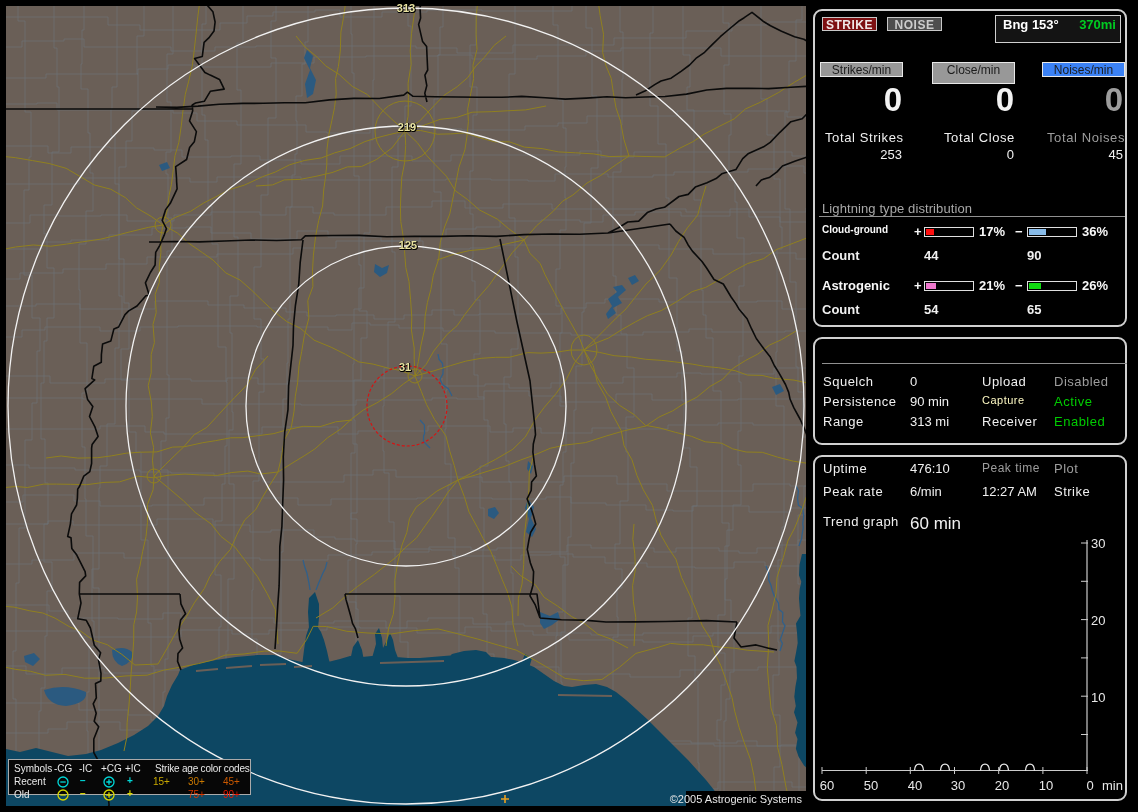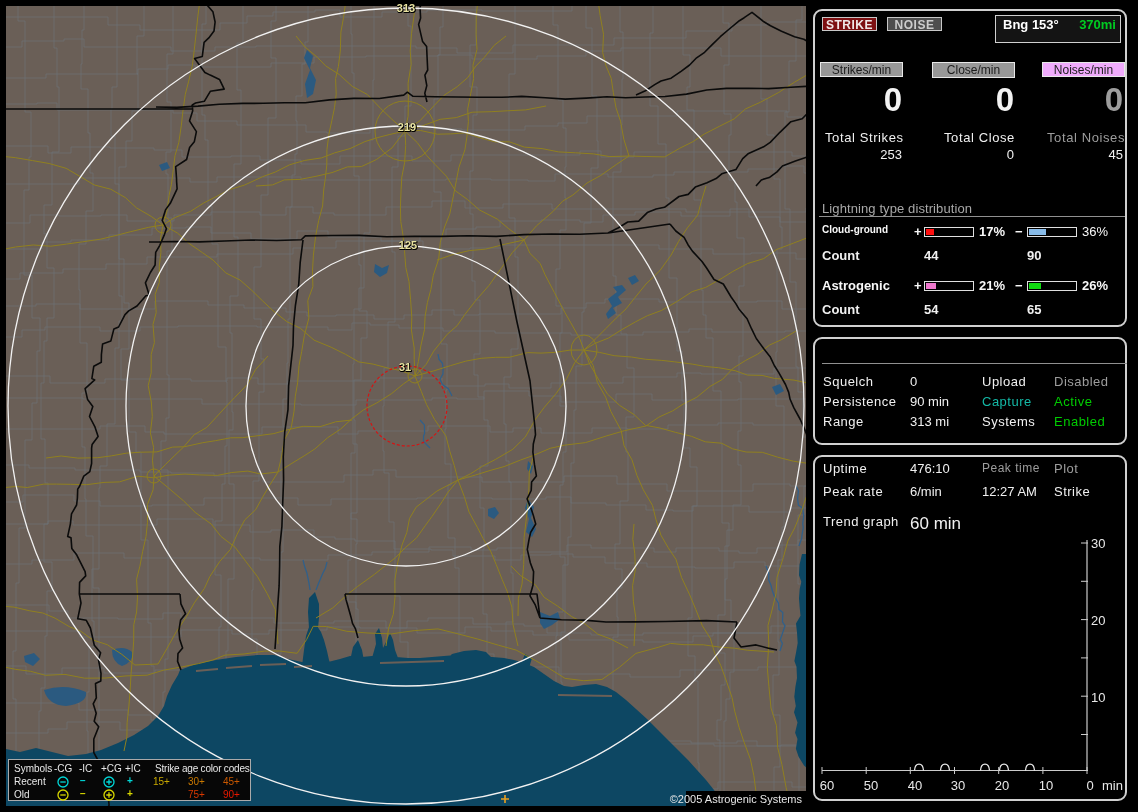--- a/index.html
+++ b/index.html
@@ -23,21 +23,21 @@
 <circle cx="400" cy="400" r="160" fill="none" stroke="#f2f2f2" stroke-width="1.3"></circle>
     <circle cx="400" cy="400" r="280" fill="none" stroke="#f2f2f2" stroke-width="1.3"></circle>
     <circle cx="400" cy="400" r="398" fill="none" stroke="#f2f2f2" stroke-width="1.3"></circle>
     <circle cx="401" cy="400" r="40" fill="none" stroke="#d41414" stroke-width="1.2" stroke-dasharray="3 2"></circle>
     <path d="M495 793 L503 793 M499 789 L499 797" stroke="#e8a020" stroke-width="1.6" fill="none"></path>
 </svg>
 <div style="position:absolute;left:406px;top:2px;transform:translateX(-50%);font:bold 11px 'Liberation Sans',sans-serif;color:#e9e3a0;text-shadow:1px 1px 0 #000,0 1px 0 #000,1px 0 0 #000;">313</div>
 <div style="position:absolute;left:407px;top:121px;transform:translateX(-50%);font:bold 11px 'Liberation Sans',sans-serif;color:#e9e3a0;text-shadow:1px 1px 0 #000,0 1px 0 #000,1px 0 0 #000;">219</div>
 <div style="position:absolute;left:408px;top:239px;transform:translateX(-50%);font:bold 11px 'Liberation Sans',sans-serif;color:#e9e3a0;text-shadow:1px 1px 0 #000,0 1px 0 #000,1px 0 0 #000;">125</div>
 <div style="position:absolute;left:405px;top:361px;transform:translateX(-50%);font:bold 11px 'Liberation Sans',sans-serif;color:#e9e3a0;text-shadow:1px 1px 0 #000,0 1px 0 #000,1px 0 0 #000;">31</div>
-<div style="position:absolute;left:8px;top:759px;width:243px;height:42px;background:#070707;border:1px solid #aaaaaa;font:10px 'Liberation Sans',sans-serif;color:#e8e8e8">
+<div style="position:absolute;left:8px;top:759px;width:243px;height:36px;background:#070707;border:1px solid #aaaaaa;font:10px 'Liberation Sans',sans-serif;color:#e8e8e8">
 <div style="position:absolute;left:5px;top:3px;white-space:nowrap;">Symbols</div>
 <div style="position:absolute;left:45px;top:3px;white-space:nowrap;text-align:center;">-CG</div>
 <div style="position:absolute;left:70px;top:3px;white-space:nowrap;">-IC</div>
 <div style="position:absolute;left:92px;top:3px;white-space:nowrap;">+CG</div>
 <div style="position:absolute;left:116px;top:3px;white-space:nowrap;">+IC</div>
 <div style="position:absolute;left:146px;top:3px;letter-spacing:-0.2px;white-space:nowrap;">Strike age color codes</div>
 <div style="position:absolute;left:5px;top:16px;white-space:nowrap;">Recent</div>
 <div style="position:absolute;left:48px;top:16px;white-space:nowrap;"><svg width="12" height="12" viewBox="0 0 11 11" style="vertical-align:-2px">
         <circle cx="5.5" cy="5.5" r="4.6" fill="none" stroke="#00d8d8" stroke-width="1.2"></circle>
         <path d="M3 5.5 H8" stroke="#00d8d8" stroke-width="1.2"></path>
@@ -70,22 +70,22 @@
     <div style="position:absolute;right:4px;top:2px;font:11px 'Liberation Sans',sans-serif;color:#e8e8e8;white-space:nowrap">©2005 Astrogenic Systems</div>
   </div>
 <div style="position:absolute;left:813px;top:9px;width:314px;height:318px;background:#000;border:2px solid #d0d0d0;border-radius:9px;font-family:'Liberation Sans',sans-serif;">
 <div style="position:absolute;left:7px;top:6px;width:55px;height:14px;background:#7d1012;border:1px solid #c8c8c8;color:#f0e8e8;font-size:12px;font-weight:bold;text-align:center;line-height:14px;letter-spacing:0.5px">STRIKE</div>
 <div style="position:absolute;left:72px;top:6px;width:55px;height:14px;background:#4e4e4e;border:1px solid #c8c8c8;color:#cccccc;font-size:12px;font-weight:bold;text-align:center;line-height:14px;letter-spacing:0.5px">NOISE</div>
 <div style="position:absolute;left:180px;top:4px;width:126px;height:28px;background:#141414;border:1px solid #d0d0d0;font-size:13px;font-weight:bold;line-height:17px">
 <span style="position:absolute;left:7px;color:#ffffff">Bng 153°</span>
       <span style="position:absolute;right:4px;color:#00cc22">370mi</span>
     </div>
 <div style="position:absolute;left:5px;top:51px;width:83px;height:15px;background:#989898;border:1px solid #e8e8e8;color:#1c1c1c;font-size:12px;text-align:center;line-height:15px">Strikes/min</div>
-<div style="position:absolute;left:117px;top:51px;width:83px;height:16px;background:#989898;border:1px solid #e8e8e8;color:#1c1c1c;font-size:12px;text-align:center;line-height:15px">Close/min</div>
-<div style="position:absolute;left:227px;top:51px;width:83px;height:15px;background:#f0abfc;border:1px solid #e8e8e8;color:#1c1c1c;font-size:12px;text-align:center;line-height:15px">Noises/min</div>
+<div style="position:absolute;left:117px;top:51px;width:83px;height:22px;background:#989898;border:1px solid #e8e8e8;color:#1c1c1c;font-size:12px;text-align:center;line-height:15px">Close/min</div>
+<div style="position:absolute;left:227px;top:51px;width:83px;height:15px;background:#3b82f6;border:1px solid #e8e8e8;color:#1c1c1c;font-size:12px;text-align:center;line-height:15px">Noises/min</div>
 <div style="position:absolute;left:6px;top:70px;width:81px;text-align:right;color:#f2f2f2;font-size:33px;font-weight:bold">0</div>
 <div style="position:absolute;left:118px;top:70px;width:81px;text-align:right;color:#f2f2f2;font-size:33px;font-weight:bold">0</div>
 <div style="position:absolute;left:227px;top:70px;width:81px;text-align:right;color:#9d9d9d;font-size:33px;font-weight:bold">0</div>
 <div style="position:absolute;left:10px;top:119px;color:#f0f0f0;font-size:13px;letter-spacing:0.6px">Total Strikes</div>
 <div style="position:absolute;left:129px;top:119px;color:#f0f0f0;font-size:13px;letter-spacing:0.6px">Total Close</div>
 <div style="position:absolute;left:232px;top:119px;color:#9d9d9d;font-size:13px;letter-spacing:0.6px">Total Noises</div>
 <div style="position:absolute;left:6px;top:136px;width:81px;text-align:right;color:#f0f0f0;font-size:13px">253</div>
 <div style="position:absolute;left:118px;top:136px;width:81px;text-align:right;color:#f0f0f0;font-size:13px">0</div>
 <div style="position:absolute;left:227px;top:136px;width:81px;text-align:right;color:#f0f0f0;font-size:13px">45</div>
 <div style="position:absolute;left:7px;top:190px;color:#a8a8a8;font-size:13px;letter-spacing:0.1px">Lightning type distribution</div>
@@ -93,21 +93,21 @@
 <div style="position:absolute;left:7px;top:213px;color:#f8f8f8;font-size:10px;font-weight:bold">Cloud-ground</div>
 <div style="position:absolute;left:99px;top:213px;color:#f8f8f8;font-size:13px;font-weight:bold">+</div>
 <div style="position:absolute;left:109px;top:216px;width:50px;height:10px;border:1px solid #e0e0e0;background:#000">
       <div style="position:absolute;left:1px;top:1px;bottom:1px;width:17%;background:#ff1010"></div>
     </div>
 <div style="position:absolute;left:164px;top:213px;color:#f8f8f8;font-size:13px;font-weight:bold">17%</div>
 <div style="position:absolute;left:200px;top:213px;color:#f8f8f8;font-size:13px;font-weight:bold">−</div>
 <div style="position:absolute;left:212px;top:216px;width:50px;height:10px;border:1px solid #e0e0e0;background:#000">
       <div style="position:absolute;left:1px;top:1px;bottom:1px;width:36%;background:#88bbe8"></div>
     </div>
-<div style="position:absolute;left:267px;top:213px;color:#f8f8f8;font-size:13px;font-weight:normal">36%</div>
+<div style="position:absolute;left:267px;top:213px;color:#f8f8f8;font-size:13px;font-weight:bold">36%</div>
 <div style="position:absolute;left:7px;top:237px;color:#f0f0f0;font-size:13px;font-weight:bold">Count</div>
 <div style="position:absolute;left:109px;top:237px;color:#f0f0f0;font-size:13px;font-weight:bold">44</div>
 <div style="position:absolute;left:212px;top:237px;color:#f0f0f0;font-size:13px;font-weight:bold">90</div>
 <div style="position:absolute;left:7px;top:267px;color:#f8f8f8;font-size:13px;font-weight:bold">Astrogenic</div>
 <div style="position:absolute;left:99px;top:267px;color:#f8f8f8;font-size:13px;font-weight:bold">+</div>
 <div style="position:absolute;left:109px;top:270px;width:50px;height:10px;border:1px solid #e0e0e0;background:#000">
       <div style="position:absolute;left:1px;top:1px;bottom:1px;width:21%;background:#ee77cc"></div>
     </div>
 <div style="position:absolute;left:164px;top:267px;color:#f8f8f8;font-size:13px;font-weight:bold">21%</div>
 <div style="position:absolute;left:200px;top:267px;color:#f8f8f8;font-size:13px;font-weight:bold">−</div>
@@ -120,25 +120,25 @@
 <div style="position:absolute;left:212px;top:291px;color:#f0f0f0;font-size:13px;font-weight:bold">65</div>
 </div>
 <div style="position:absolute;left:813px;top:337px;width:314px;height:108px;background:#000;border:2px solid #d0d0d0;border-radius:9px;font-family:'Liberation Sans',sans-serif;">
 <div style="position:absolute;left:7px;top:24px;width:305px;border-top:1px solid #909090"></div>
 <div style="position:absolute;left:8px;top:35px;color:#f0f0f0;font-size:13px;letter-spacing:0.5px">Squelch</div>
 <div style="position:absolute;left:95px;top:35px;color:#f0f0f0;font-size:13px">0</div>
 <div style="position:absolute;left:167px;top:35px;color:#f0f0f0;font-size:13px;letter-spacing:0.5px">Upload</div>
 <div style="position:absolute;left:239px;top:35px;color:#9d9d9d;font-size:13px;letter-spacing:0.5px">Disabled</div>
 <div style="position:absolute;left:8px;top:55px;color:#f0f0f0;font-size:13px;letter-spacing:0.5px">Persistence</div>
 <div style="position:absolute;left:95px;top:55px;color:#f0f0f0;font-size:13px">90 min</div>
-<div style="position:absolute;left:167px;top:55px;color:#14b8a6;font-size:13px;letter-spacing:0.5px">Capture</div>
+<div style="position:absolute;left:167px;top:55px;color:#fef9c3;font-size:11px;letter-spacing:0.5px">Capture</div>
 <div style="position:absolute;left:239px;top:55px;color:#00cc00;font-size:13px;letter-spacing:0.5px">Active</div>
 <div style="position:absolute;left:8px;top:75px;color:#f0f0f0;font-size:13px;letter-spacing:0.5px">Range</div>
 <div style="position:absolute;left:95px;top:75px;color:#f0f0f0;font-size:13px">313 mi</div>
-<div style="position:absolute;left:167px;top:75px;color:#f0f0f0;font-size:13px;letter-spacing:0.5px">Systems</div>
+<div style="position:absolute;left:167px;top:75px;color:#f0f0f0;font-size:13px;letter-spacing:0.5px">Receiver</div>
 <div style="position:absolute;left:239px;top:75px;color:#00cc00;font-size:13px;letter-spacing:0.5px">Enabled</div>
 </div>
 <div style="position:absolute;left:813px;top:455px;width:314px;height:346px;background:#000;border:2px solid #d0d0d0;border-radius:9px;font-family:'Liberation Sans',sans-serif;">
 <svg width="310" height="344" viewBox="0 0 310 344" style="position:absolute;left:0;top:-1px" font-family="Liberation Sans,sans-serif">
 <line x1="272" y1="84" x2="272" y2="315" stroke="#cccccc" stroke-width="1.2"></line>
 <line x1="7" y1="314.5" x2="273" y2="314.5" stroke="#cccccc" stroke-width="1.2"></line>
 <line x1="266" y1="87.0" x2="273" y2="87.0" stroke="#cccccc" stroke-width="1"></line>
       <line x1="266" y1="125.3" x2="273" y2="125.3" stroke="#cccccc" stroke-width="1"></line>
       <line x1="266" y1="163.6" x2="273" y2="163.6" stroke="#cccccc" stroke-width="1"></line>
       <line x1="266" y1="201.9" x2="273" y2="201.9" stroke="#cccccc" stroke-width="1"></line>

